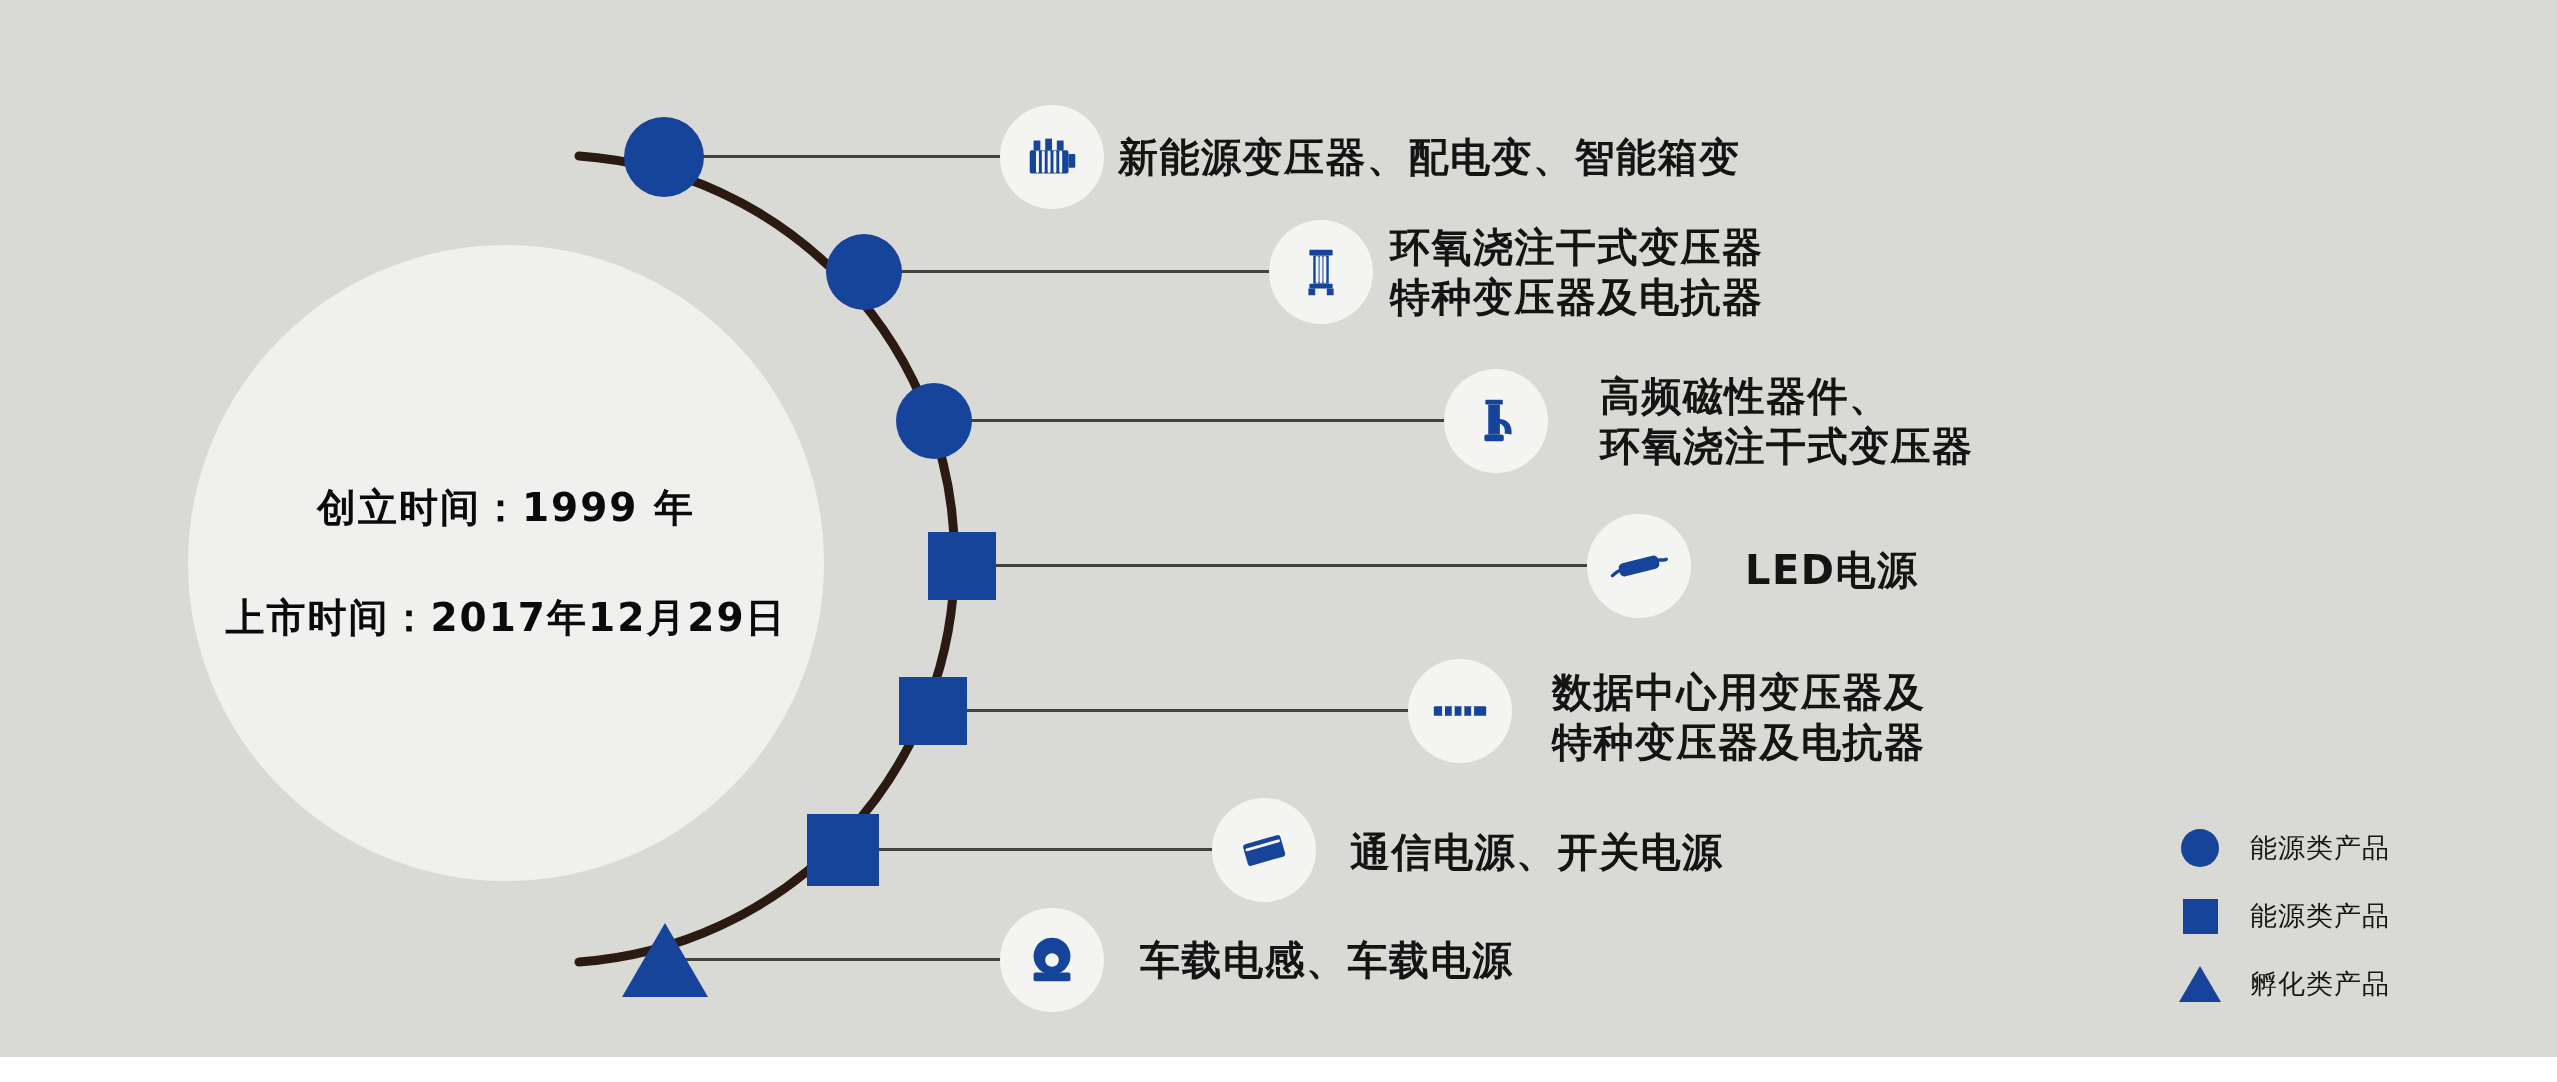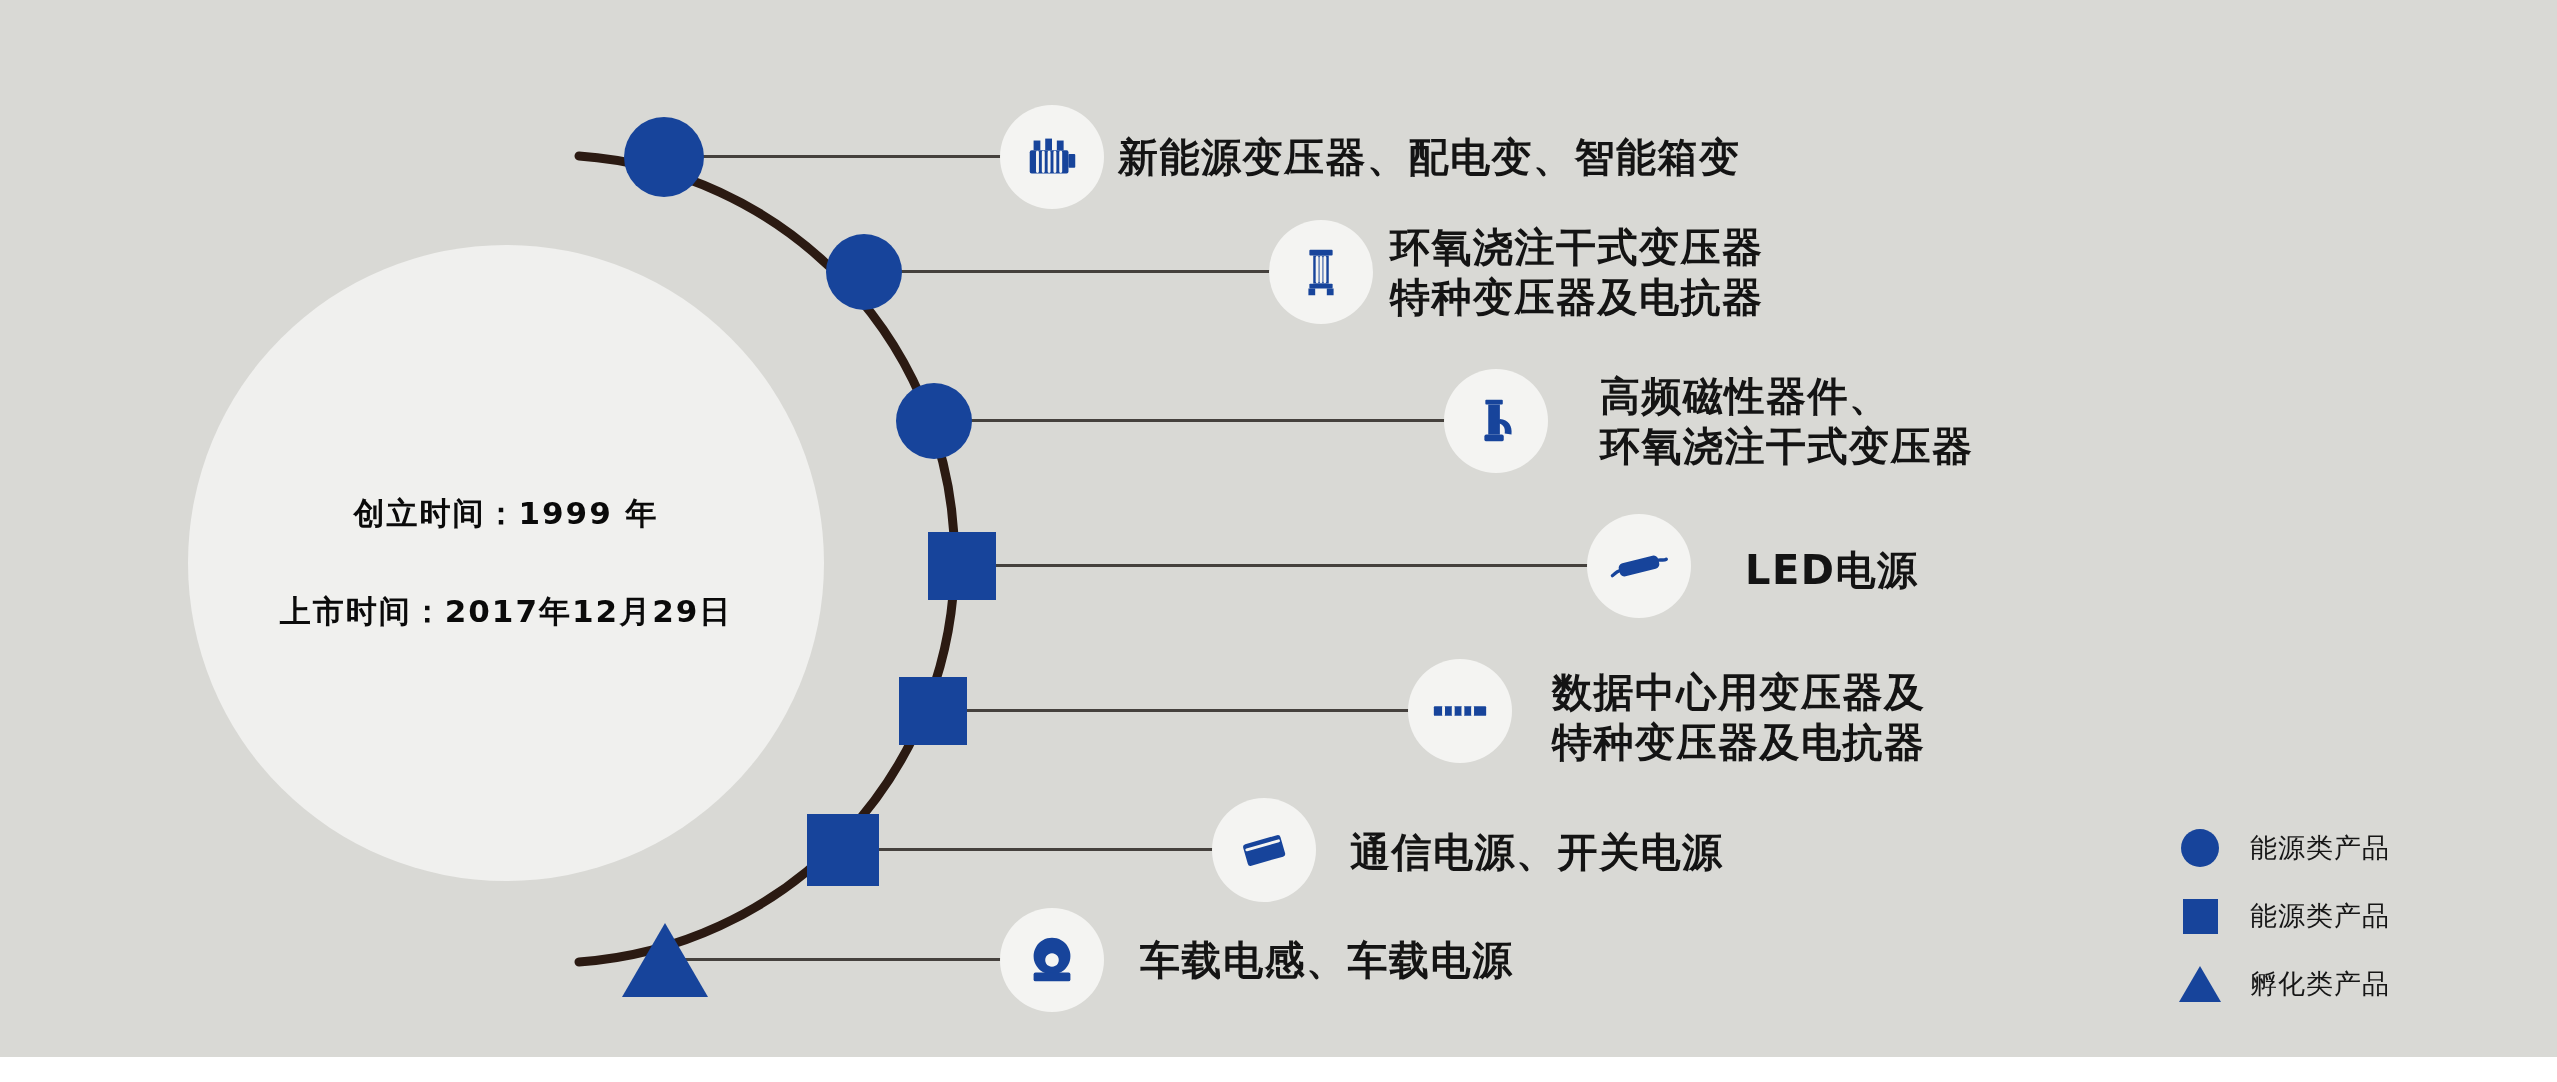--- a/index.html
+++ b/index.html
@@ -25,21 +25,21 @@
   .icon-glyph .cut{ fill:none !important; stroke:var(--icon_bg); stroke-width:3; stroke-linecap:round; }
   .icon-glyph .wire{ fill:none !important; stroke:var(--blue); stroke-width:3.5; stroke-linecap:round; }
 
   .plabel{ position:absolute; transform:translateY(-50%); font-size:40px; font-weight:600;
     color:var(--ink); letter-spacing:1.5px; line-height:50px; white-space:nowrap; z-index:3; }
   .plabel span{ display:block; }
 
   .info-circle{ position:absolute; left:188px; top:245px; width:636px; height:636px; border-radius:50%;
     background:var(--circle_bg); display:flex; flex-direction:column; align-items:center; justify-content:center;
     gap:56px; z-index:2; }
-  .info-line{ font-size:31px; font-weight:700; color:#0a0a0a; letter-spacing:2px; white-space:nowrap; }
+  .info-line{ font-size:39px; font-weight:700; color:#0a0a0a; letter-spacing:2px; white-space:nowrap; }
 
   .legend{ position:absolute; left:2178px; top:828px; display:flex; flex-direction:column; gap:28px; z-index:2; }
   .legend-row{ display:flex; align-items:center; gap:28px; height:40px; }
   .legend-marker-cell{ width:44px; display:flex; align-items:center; justify-content:center; }
   .legend .marker{ position:static; }
   .legend-label{ font-size:27px; color:#161616; letter-spacing:1px; white-space:nowrap; }
 
   .bottom-strip{ position:absolute; left:0; top:1057px; width:2557px; height:25px; background:var(--strip); z-index:6; }
 </style>
 </head>

